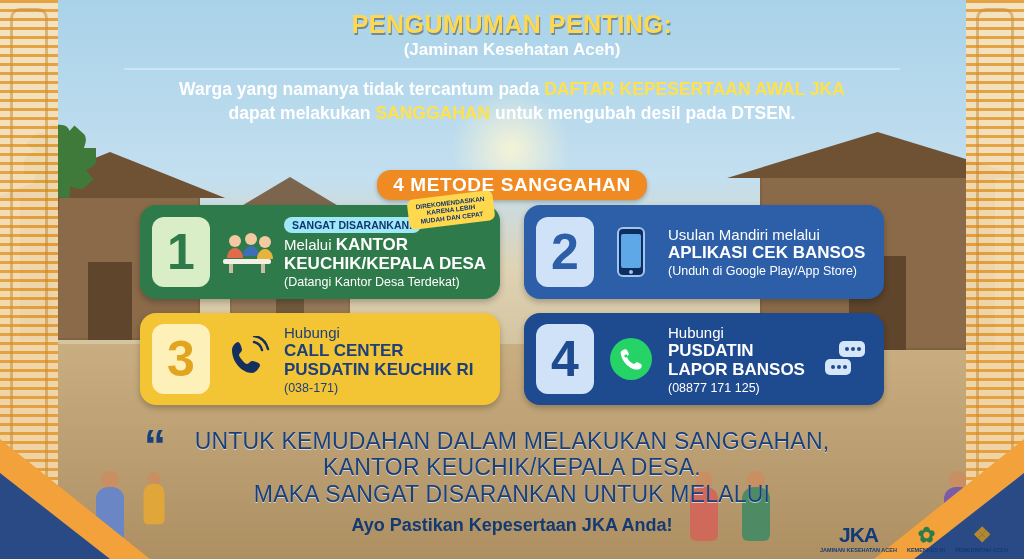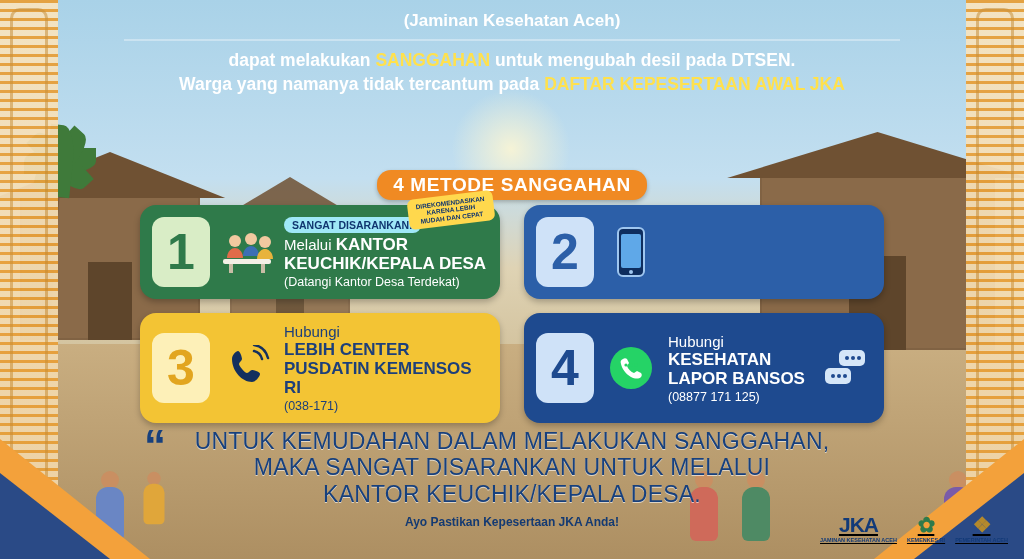--- a/index.html
+++ b/index.html
@@ -204,30 +204,30 @@
   .footer {
     position: absolute; left: 120px; right: 120px; top: 428px;
     text-align: center; color: #17407d;
   }
   .footer .big {
     font-size: 23px; font-weight: normal; line-height: 1.15;
     letter-spacing: .2px;
     text-shadow: 0 1px 0 rgba(255,255,255,.6);
   }
   .footer .small {
-    margin-top: 8px; font-size: 12px; font-weight: bold; color: #143a72;
+    margin-top: 8px; font-size: 18px; font-weight: bold; color: #143a72;
   }
   .quote-mark {
     position: absolute; left: 24px; top: -4px;
     font-size: 44px; color: #17407d; font-weight: bold; line-height: 1;
   }
   
   .logos {
-    position: absolute; right: 16px; bottom: 16px;
-    display: flex; align-items: flex-end; gap: 10px; text-decoration: underline;
+    position: absolute; right: 16px; bottom: 6px;
+    display: flex; align-items: flex-end; gap: 10px;
   }
   .logo { text-align: center; color: #123a78; }
   .logo .mark { font-size: 21px; font-weight: bold; letter-spacing: -1px; }
   .logo .cap { font-size: 5.5px; font-weight: bold; }
   .logo-leaf .mark { color: #2f7a4a; }
   .logo-gov .mark { color: #b3892c; }
 </style>
 </head>
 <body>
 
@@ -282,28 +282,29 @@
   </div>
 
   <div class="side-orn left"></div>
   <div class="side-orn right"></div>
   <div class="corner-tri ct-bl"></div>
   <div class="corner-tri ct-bl2"></div>
   <div class="corner-tri ct-br"></div>
   <div class="corner-tri ct-br2"></div>
 
   <div class="header">
+    <div class="title-main">PENGUMUMAN PENTING:</div>
     <div class="title-paren">(Jaminan Kesehatan Aceh)</div>
     <div class="divider-line"></div>
     <div class="lede">
       <div>
+        <span>Warga yang namanya tidak tercantum pada </span><span class="hl-yellow">DAFTAR KEPESERTAAN AWAL JKA</span>
+      </div>
+      <div>
         <span>dapat melakukan </span><span class="hl-yellow">SANGGAHAN</span><span> untuk mengubah desil pada DTSEN.</span>
-      </div>
-      <div>
-        <span>Warga yang namanya tidak tercantum pada </span><span class="hl-yellow">DAFTAR KEPESERTAAN AWAL JKA</span>
       </div>
     </div>
   </div>
 
   <div class="methods-title">
     <span>4 METODE SANGGAHAN</span>
   </div>
 
   <div class="cards">
 
@@ -335,74 +336,79 @@
 
     <div class="card blue">
       <div class="numbox">2</div>
       <div class="card-icon">
         <svg width="32" height="50" viewBox="0 0 32 50">
           <rect x="3" y="1" width="26" height="48" rx="5" fill="#0e2d5e" stroke="#9fc6ef" stroke-width="2"></rect>
           <rect x="6" y="7" width="20" height="34" rx="2" fill="#5fa8e8"></rect>
           <circle cx="16" cy="45" r="2" fill="#9fc6ef"></circle>
         </svg>
       </div>
+      <div class="card-body">
+        <div class="ln1">Usulan Mandiri melalui</div>
+        <div class="ln2">APLIKASI CEK BANSOS</div>
+        <div class="ln3">(Unduh di Google Play/App Store)</div>
+      </div>
     </div>
 
     <div class="card yellow">
       <div class="numbox">3</div>
       <div class="card-icon">
         <svg width="46" height="46" viewBox="0 0 46 46">
           <path d="M14 6c2 0 4 6 4 8s-3 3-3 5 6 9 8 9 3-3 5-3 8 2 8 4-4 8-8 8C18 37 8 26 8 14c0-4 4-8 6-8z" fill="#14305e"></path>
           <path d="M30 6c4 1 7 4 8 8" stroke="#14305e" stroke-width="2.5" fill="none" stroke-linecap="round"></path>
           <path d="M30 0c7 1 12 6 14 13" stroke="#14305e" stroke-width="2.5" fill="none" stroke-linecap="round"></path>
         </svg>
       </div>
       <div class="card-body">
         <div class="ln1">Hubungi</div>
-        <div class="ln2">LEBIH CENTER PUSDATIN KEMENSOS RI</div>
+        <div class="ln2">CALL CENTER PUSDATIN KEUCHIK RI</div>
         <div class="ln3">(038-171)</div>
       </div>
     </div>
 
     <div class="card navy">
       <div class="numbox">4</div>
       <div class="card-icon">
         <svg width="46" height="46" viewBox="0 0 46 46">
           <circle cx="23" cy="23" r="21" fill="#25d366"></circle>
           <path d="M15 14c1-1 3-1 4 0l2 4-2 3c1 3 4 6 7 7l3-2 4 2c1 1 1 3 0 4-2 2-6 2-10 0-5-3-9-8-10-13-1-3 0-4 2-5z" fill="#fff"></path>
           <circle cx="18" cy="20" r="1.6" fill="#25d366"></circle>
           <circle cx="23" cy="20" r="1.6" fill="#25d366"></circle>
           <circle cx="28" cy="20" r="1.6" fill="#25d366"></circle>
         </svg>
       </div>
       <div class="card-body">
         <div class="ln1">Hubungi</div>
-        <div class="ln2">KESEHATAN LAPOR BANSOS</div>
+        <div class="ln2">PUSDATIN LAPOR BANSOS</div>
         <div class="ln3">(08877 171 125)</div>
       </div>
       <div class="card-icon">
         <svg width="44" height="40" viewBox="0 0 44 40">
           <rect x="16" y="2" width="26" height="16" rx="5" fill="#d5e6f8"></rect>
           <circle cx="24" cy="10" r="2" fill="#1e4a8f"></circle>
             <circle cx="30" cy="10" r="2" fill="#1e4a8f"></circle>
             <circle cx="36" cy="10" r="2" fill="#1e4a8f"></circle>
           <rect x="2" y="20" width="26" height="16" rx="5" fill="#d5e6f8"></rect>
           <circle cx="10" cy="28" r="2" fill="#1e4a8f"></circle>
             <circle cx="16" cy="28" r="2" fill="#1e4a8f"></circle>
             <circle cx="22" cy="28" r="2" fill="#1e4a8f"></circle>
         </svg>
       </div>
     </div>
   </div>
 
   <div class="footer">
     <span class="quote-mark">“</span>
     <div class="big">UNTUK KEMUDAHAN DALAM MELAKUKAN SANGGAHAN,</div>
+    <div class="big">KANTOR KEUCHIK/KEPALA DESA.</div>
     <div class="big">MAKA SANGAT DISARANKAN UNTUK MELALUI</div>
-    <div class="big">KANTOR KEUCHIK/KEPALA DESA.</div>
     <div class="small">Ayo Pastikan Kepesertaan JKA Anda!</div>
   </div>
 
   <div class="logos">
     <div class="logo">
       <div class="mark">JKA</div>
       <div class="cap">JAMINAN KESEHATAN ACEH</div>
     </div>
     <div class="logo logo-leaf">
       <div class="mark">✿</div>

